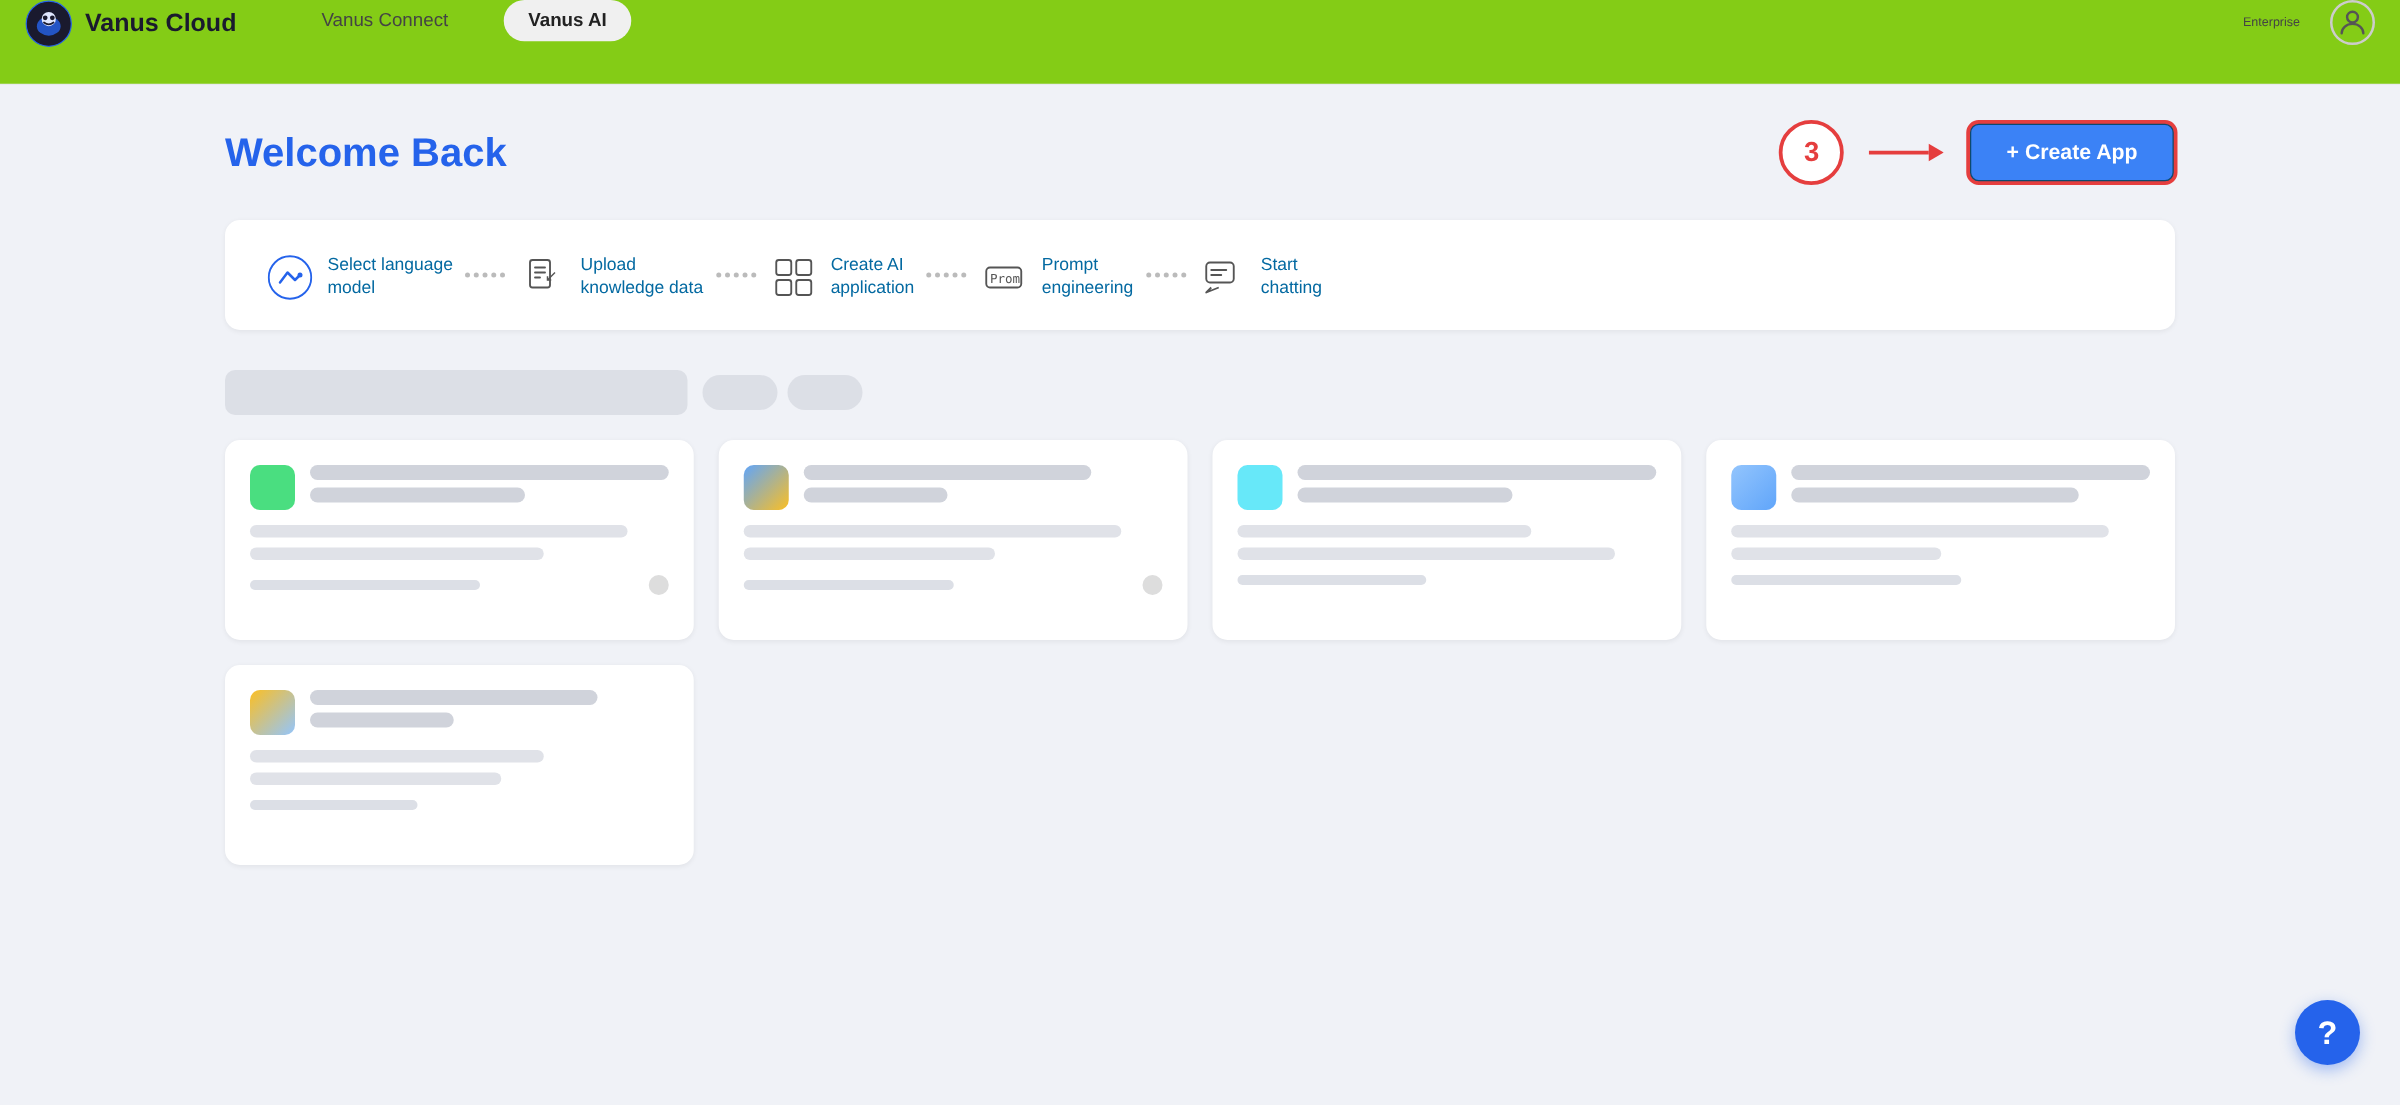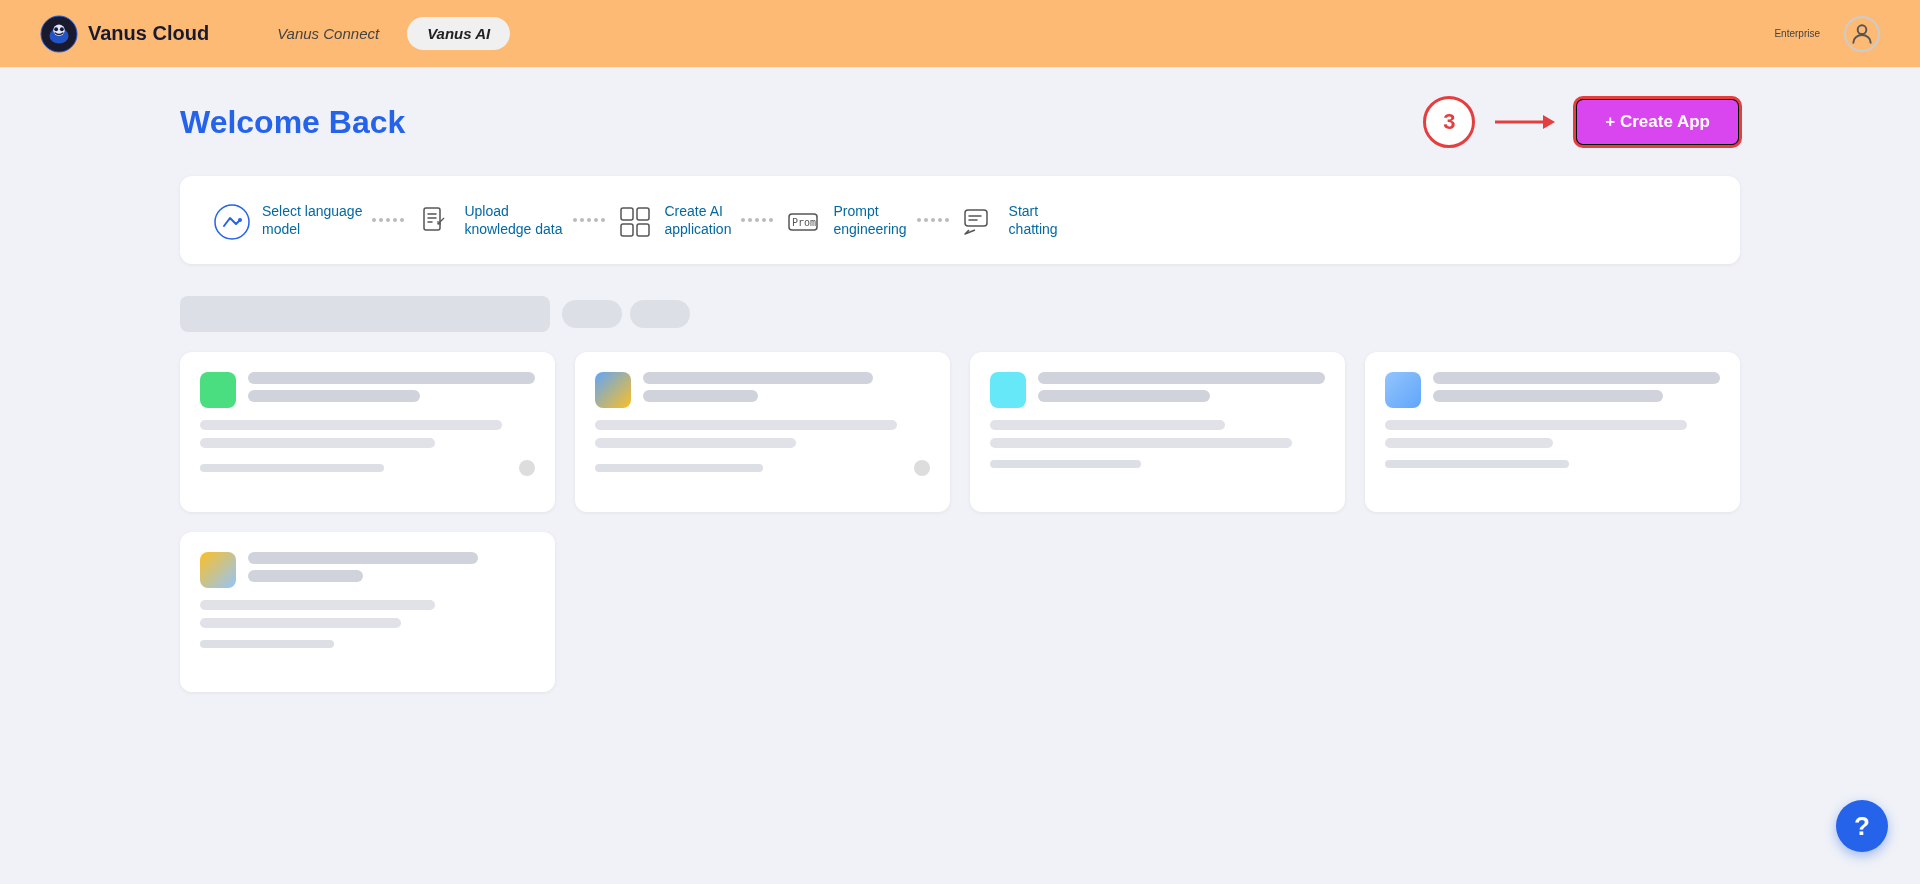--- a/index.html
+++ b/index.html
@@ -1,24 +1,24 @@
 <!DOCTYPE html>
 <html><head>
   <meta charset="utf-8">
   <style>
     * { box-sizing: border-box; margin: 0; padding: 0; }
     body { font-family: -apple-system, BlinkMacSystemFont, 'Segoe UI', sans-serif; background: #f0f2f7; min-height: 884px; }
 
     
     .header {
-      background: #fdba74;
+      background: #84cc16;
       height: 68px;
       display: flex;
-      align-items: center;
-      padding: 0 40px;
+      align-items: flex-start;
+      padding: 0 20px;
       border-bottom: 1px solid #e8eaed;
       position: relative;
       z-index: 10;
     }
     .header-logo {
       display: flex;
       align-items: center;
       gap: 10px;
       margin-right: 48px;
     }
@@ -27,23 +27,22 @@
       height: 38px;
     }
     .logo-text {
       font-size: 20px;
       font-weight: 700;
       color: #1a1a2e;
     }
     .nav-items {
       display: flex;
       align-items: center;
-      gap: 8px;
+      gap: 24px;
       flex: 1;
-      font-style: italic;
     }
     .nav-item {
       padding: 8px 20px;
       border-radius: 20px;
       font-size: 15px;
       cursor: pointer;
       color: #444;
       font-weight: 500;
     }
     .nav-item.active {
@@ -111,23 +110,23 @@
       color: #e53e3e;
       background: #fff;
     }
     .arrow-right {
       color: #e53e3e;
       font-size: 28px;
       display: flex;
       align-items: center;
     }
     .create-app-btn {
-      background: #d946ef;
+      background: #3b82f6;
       color: #fff;
-      border: 2px solid #000000;
+      border: 2px solid #0c4a6e;
       border-radius: 8px;
       padding: 12px 28px;
       font-size: 17px;
       font-weight: 600;
       cursor: pointer;
       display: flex;
       align-items: center;
       gap: 6px;
       outline: 3px solid #e53e3e;
       outline-offset: -1px;

